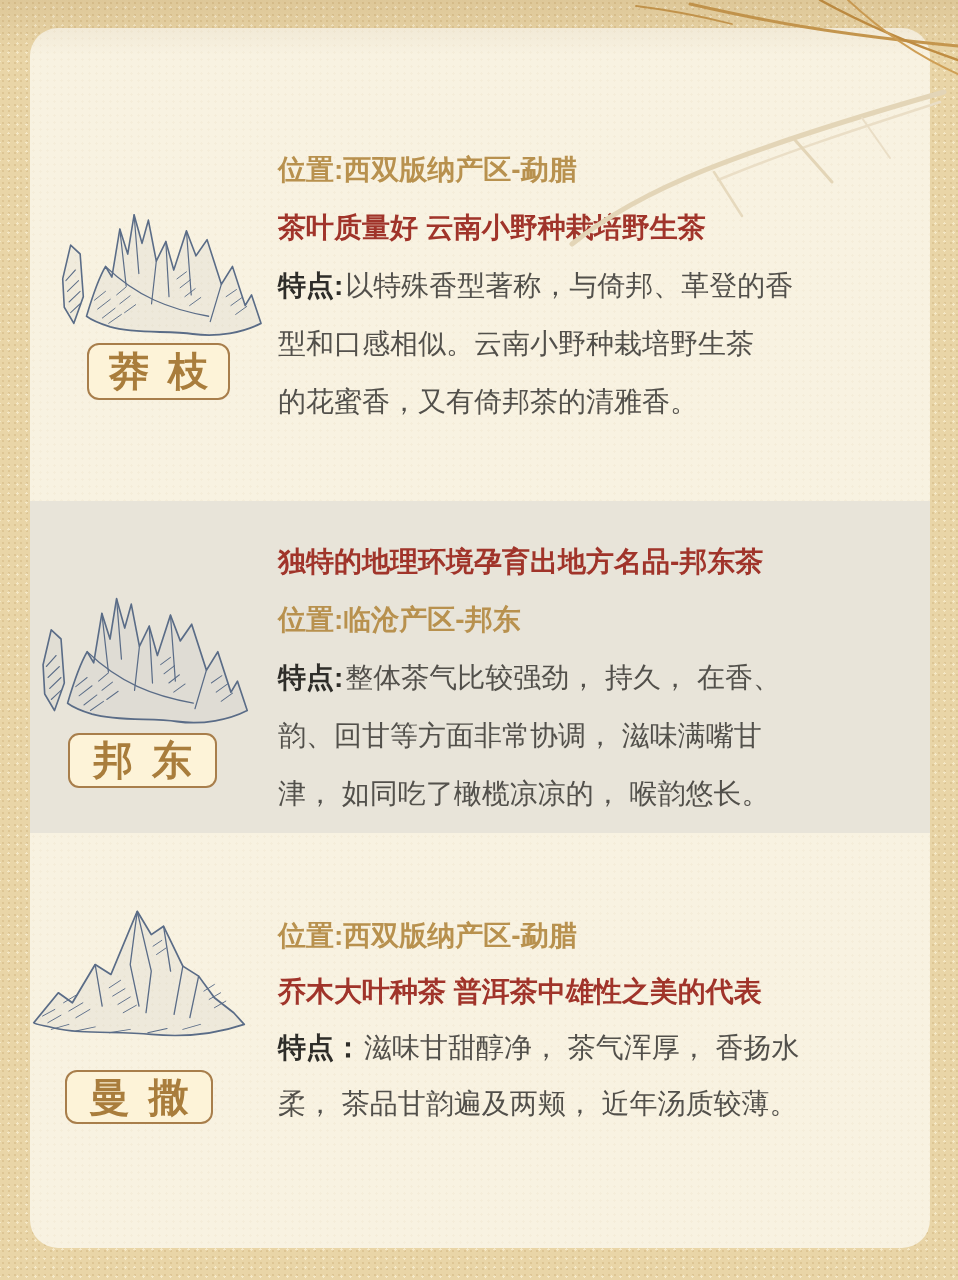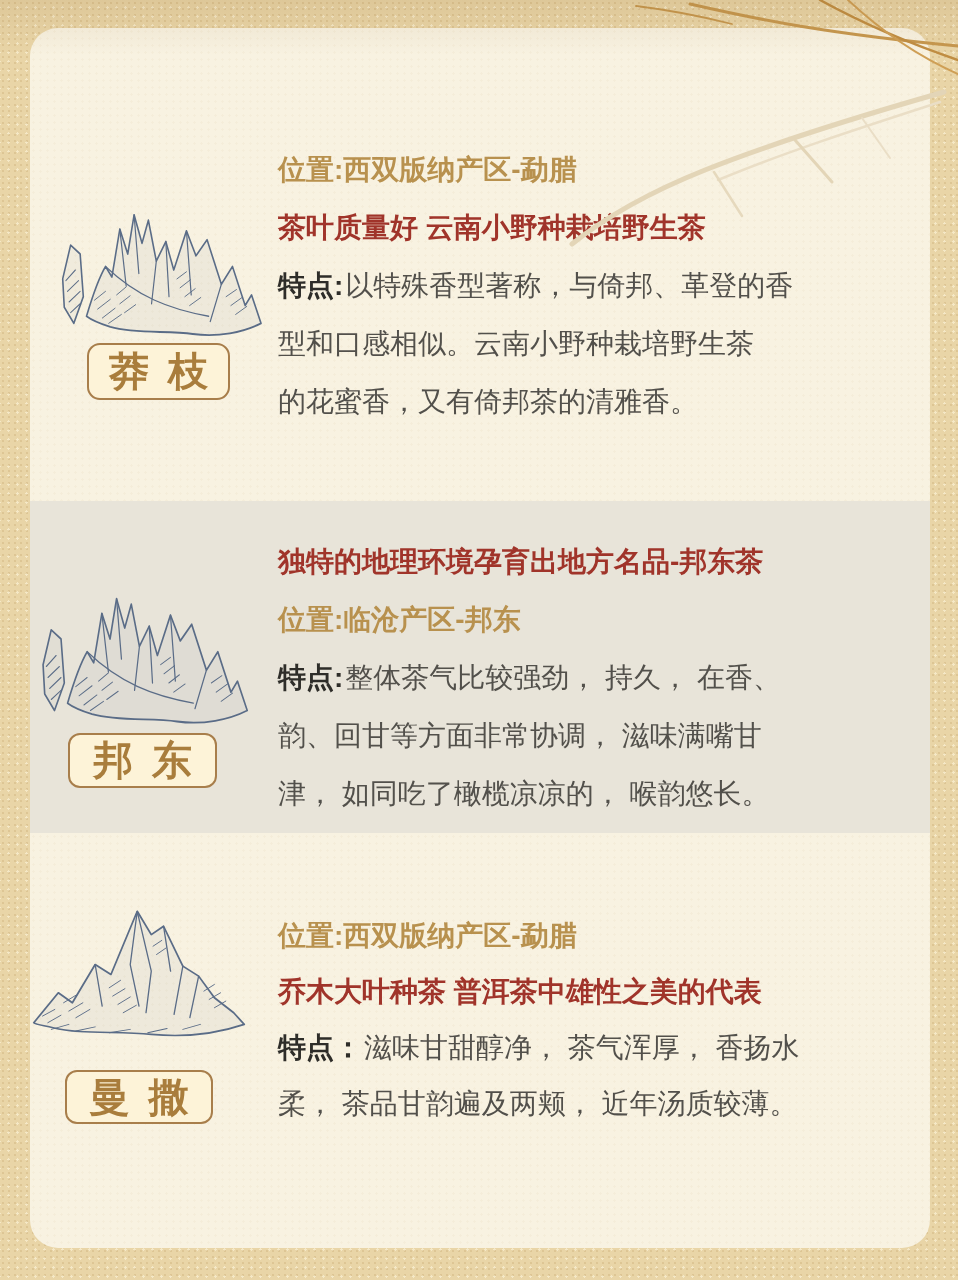--- a/index.html
+++ b/index.html
@@ -75,42 +75,42 @@
 </svg>
 
 <div class="page">
 
   <div class="card">
     <div class="band"></div>
 
     <svg class="mtn" style="left:20px;top:162px;" width="238" height="160">
         <use href="#ridge" width="238" height="160"></use>
       </svg>
-    <div class="label-box" style="left:57px;top:315px;width:143px;height:57px;border-radius:13px;">
+    <div class="label-box" style="left:57px;top:315px;width:143px;height:57px;">
       <span>莽 枝</span>
     </div>
     <div class="textcol" style="top:113px;">
       <div class="line loc">位置:西双版纳产区-勐腊</div>
       <div class="line hl">茶叶质量好 云南小野种栽培野生茶</div>
       <div class="line ft">
           <span class="pfx">特点:</span>
           <span>以特殊香型著称，与倚邦、革登的香</span>
         </div>
       <div class="line ft">
           <span>型和口感相似。云南小野种栽培野生茶</span>
         </div>
       <div class="line ft">
           <span>的花蜜香，又有倚邦茶的清雅香。</span>
         </div>
     </div>
 
     <svg class="mtn" style="left:0px;top:545px;" width="245" height="165">
         <use href="#ridge" width="245" height="165"></use>
       </svg>
-    <div class="label-box" style="left:38px;top:705px;width:149px;height:55px;">
+    <div class="label-box" style="left:38px;top:705px;width:149px;height:55px;border-radius:11px;">
       <span>邦 东</span>
     </div>
     <div class="textcol" style="top:505px;">
       <div class="line hl">独特的地理环境孕育出地方名品-邦东茶</div>
       <div class="line loc">位置:临沧产区-邦东</div>
       <div class="line ft">
           <span class="pfx">特点:</span>
           <span>整体茶气比较强劲， 持久， 在香、</span>
         </div>
       <div class="line ft">

